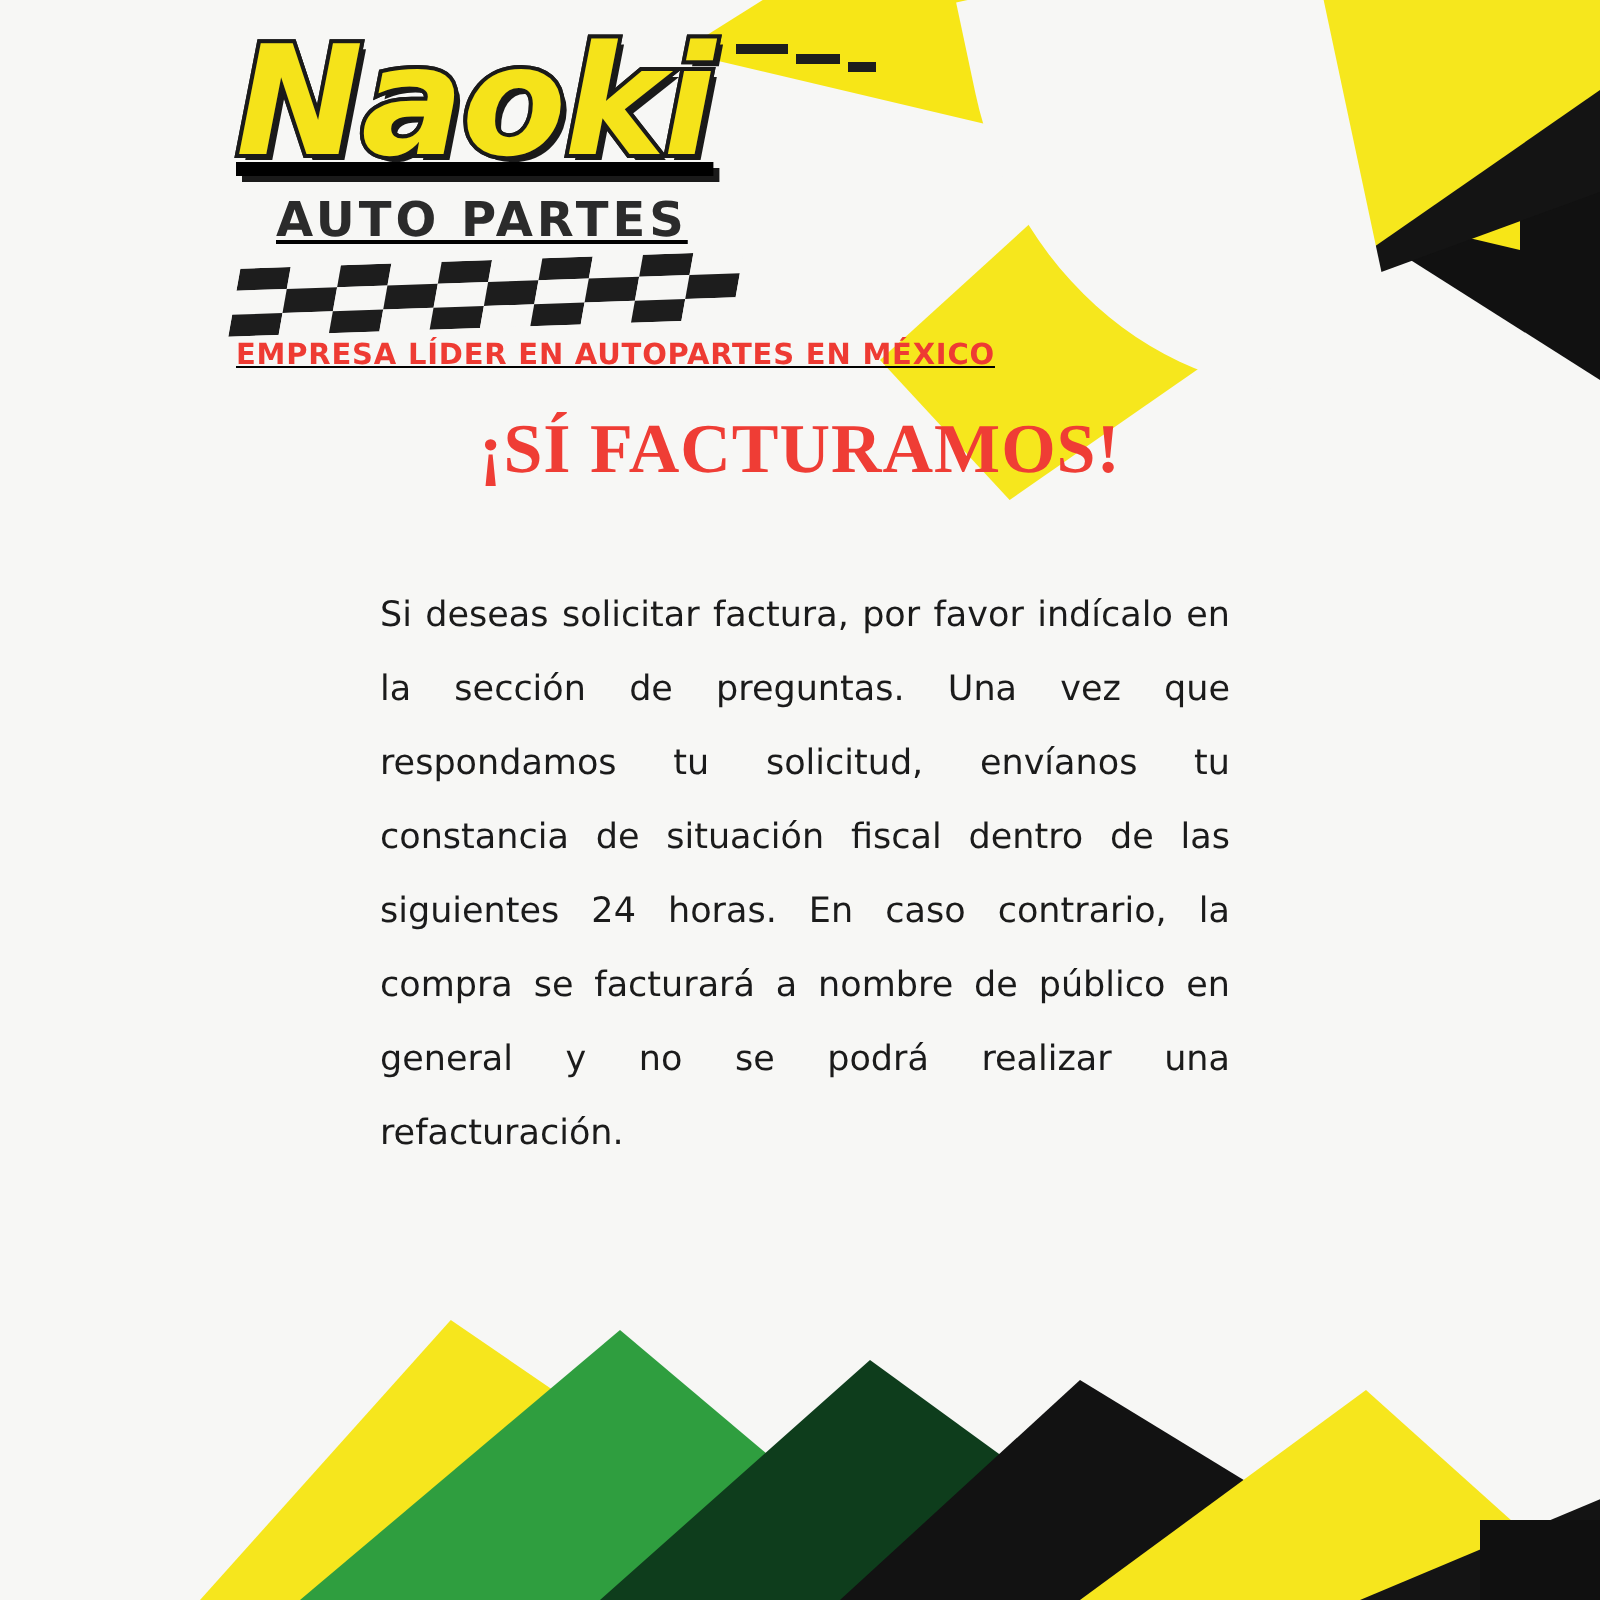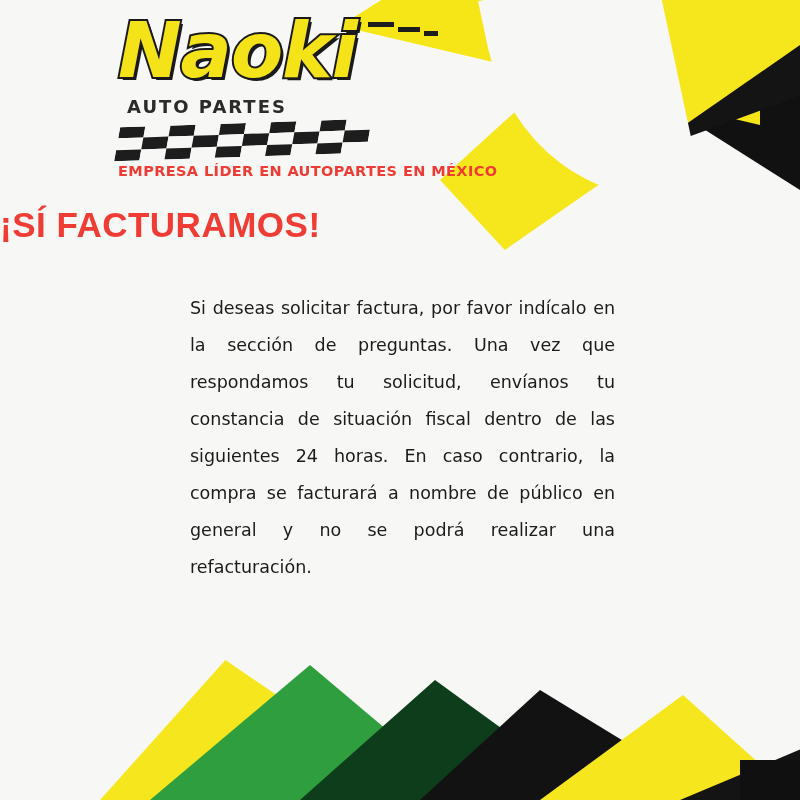--- a/index.html
+++ b/index.html
@@ -78,42 +78,42 @@
     background:#141414;
     clip-path: polygon(0 100%, 100% 28%, 100% 100%);
   }
   .bot-black-far {
     bottom:0; right:0; width:60px; height:40px;
     background:#101010;
   }
 
   
   .logo-wrap {
-    position:absolute; left:118px; top:8px; width:340px;
+    position:absolute; left:118px; top:8px; width:340px;text-decoration:underline;
   }
   .logo-name {
     font-family:"DejaVu Sans", sans-serif;
     font-weight:bold;
     font-size:76px;
     line-height:86px;
     color:#f5e31a;
     -webkit-text-stroke:4px #1a1a1a;
     paint-order: stroke fill;
     letter-spacing:-1px;
     font-style:italic;
     text-shadow: 3px 3px 0 #1a1a1a;
   }
   .logo-sub {
     font-family:"DejaVu Sans", sans-serif;
     font-weight:bold;
-    font-size:18px;
+    font-size:24px;
     letter-spacing:2px;
     color:#2b2b2b;
     margin-top:2px;
-    margin-left:9px;
+    margin-left:20px;
   }
   
   .flag {
     position:relative;
     margin-top:6px;
     width:250px; height:34px;
     transform: skewX(-12deg) rotate(-2deg);
     overflow:hidden;
   }
   .flag-row { display:flex; height:33.33%; }
@@ -133,21 +133,22 @@
     font-size:14.5px;
     color:#ee3b33;
     letter-spacing:0.4px;
     white-space:nowrap;
   }
 
   
   .headline {
     position:absolute;
     left:0; right:0; top:205px;
-    font-family:Liberation Sans, sans-serif;
+    text-align:center;
+    font-family:Liberation Serif, serif;
     font-weight:bold;
     font-size:35px;
     letter-spacing:0.5px;
     color:#ef3d35;
   }
   .body-copy {
     position:absolute;
     left:190px; width:425px; top:290px;
     font-family:"DejaVu Sans", sans-serif;
     font-weight:normal;

